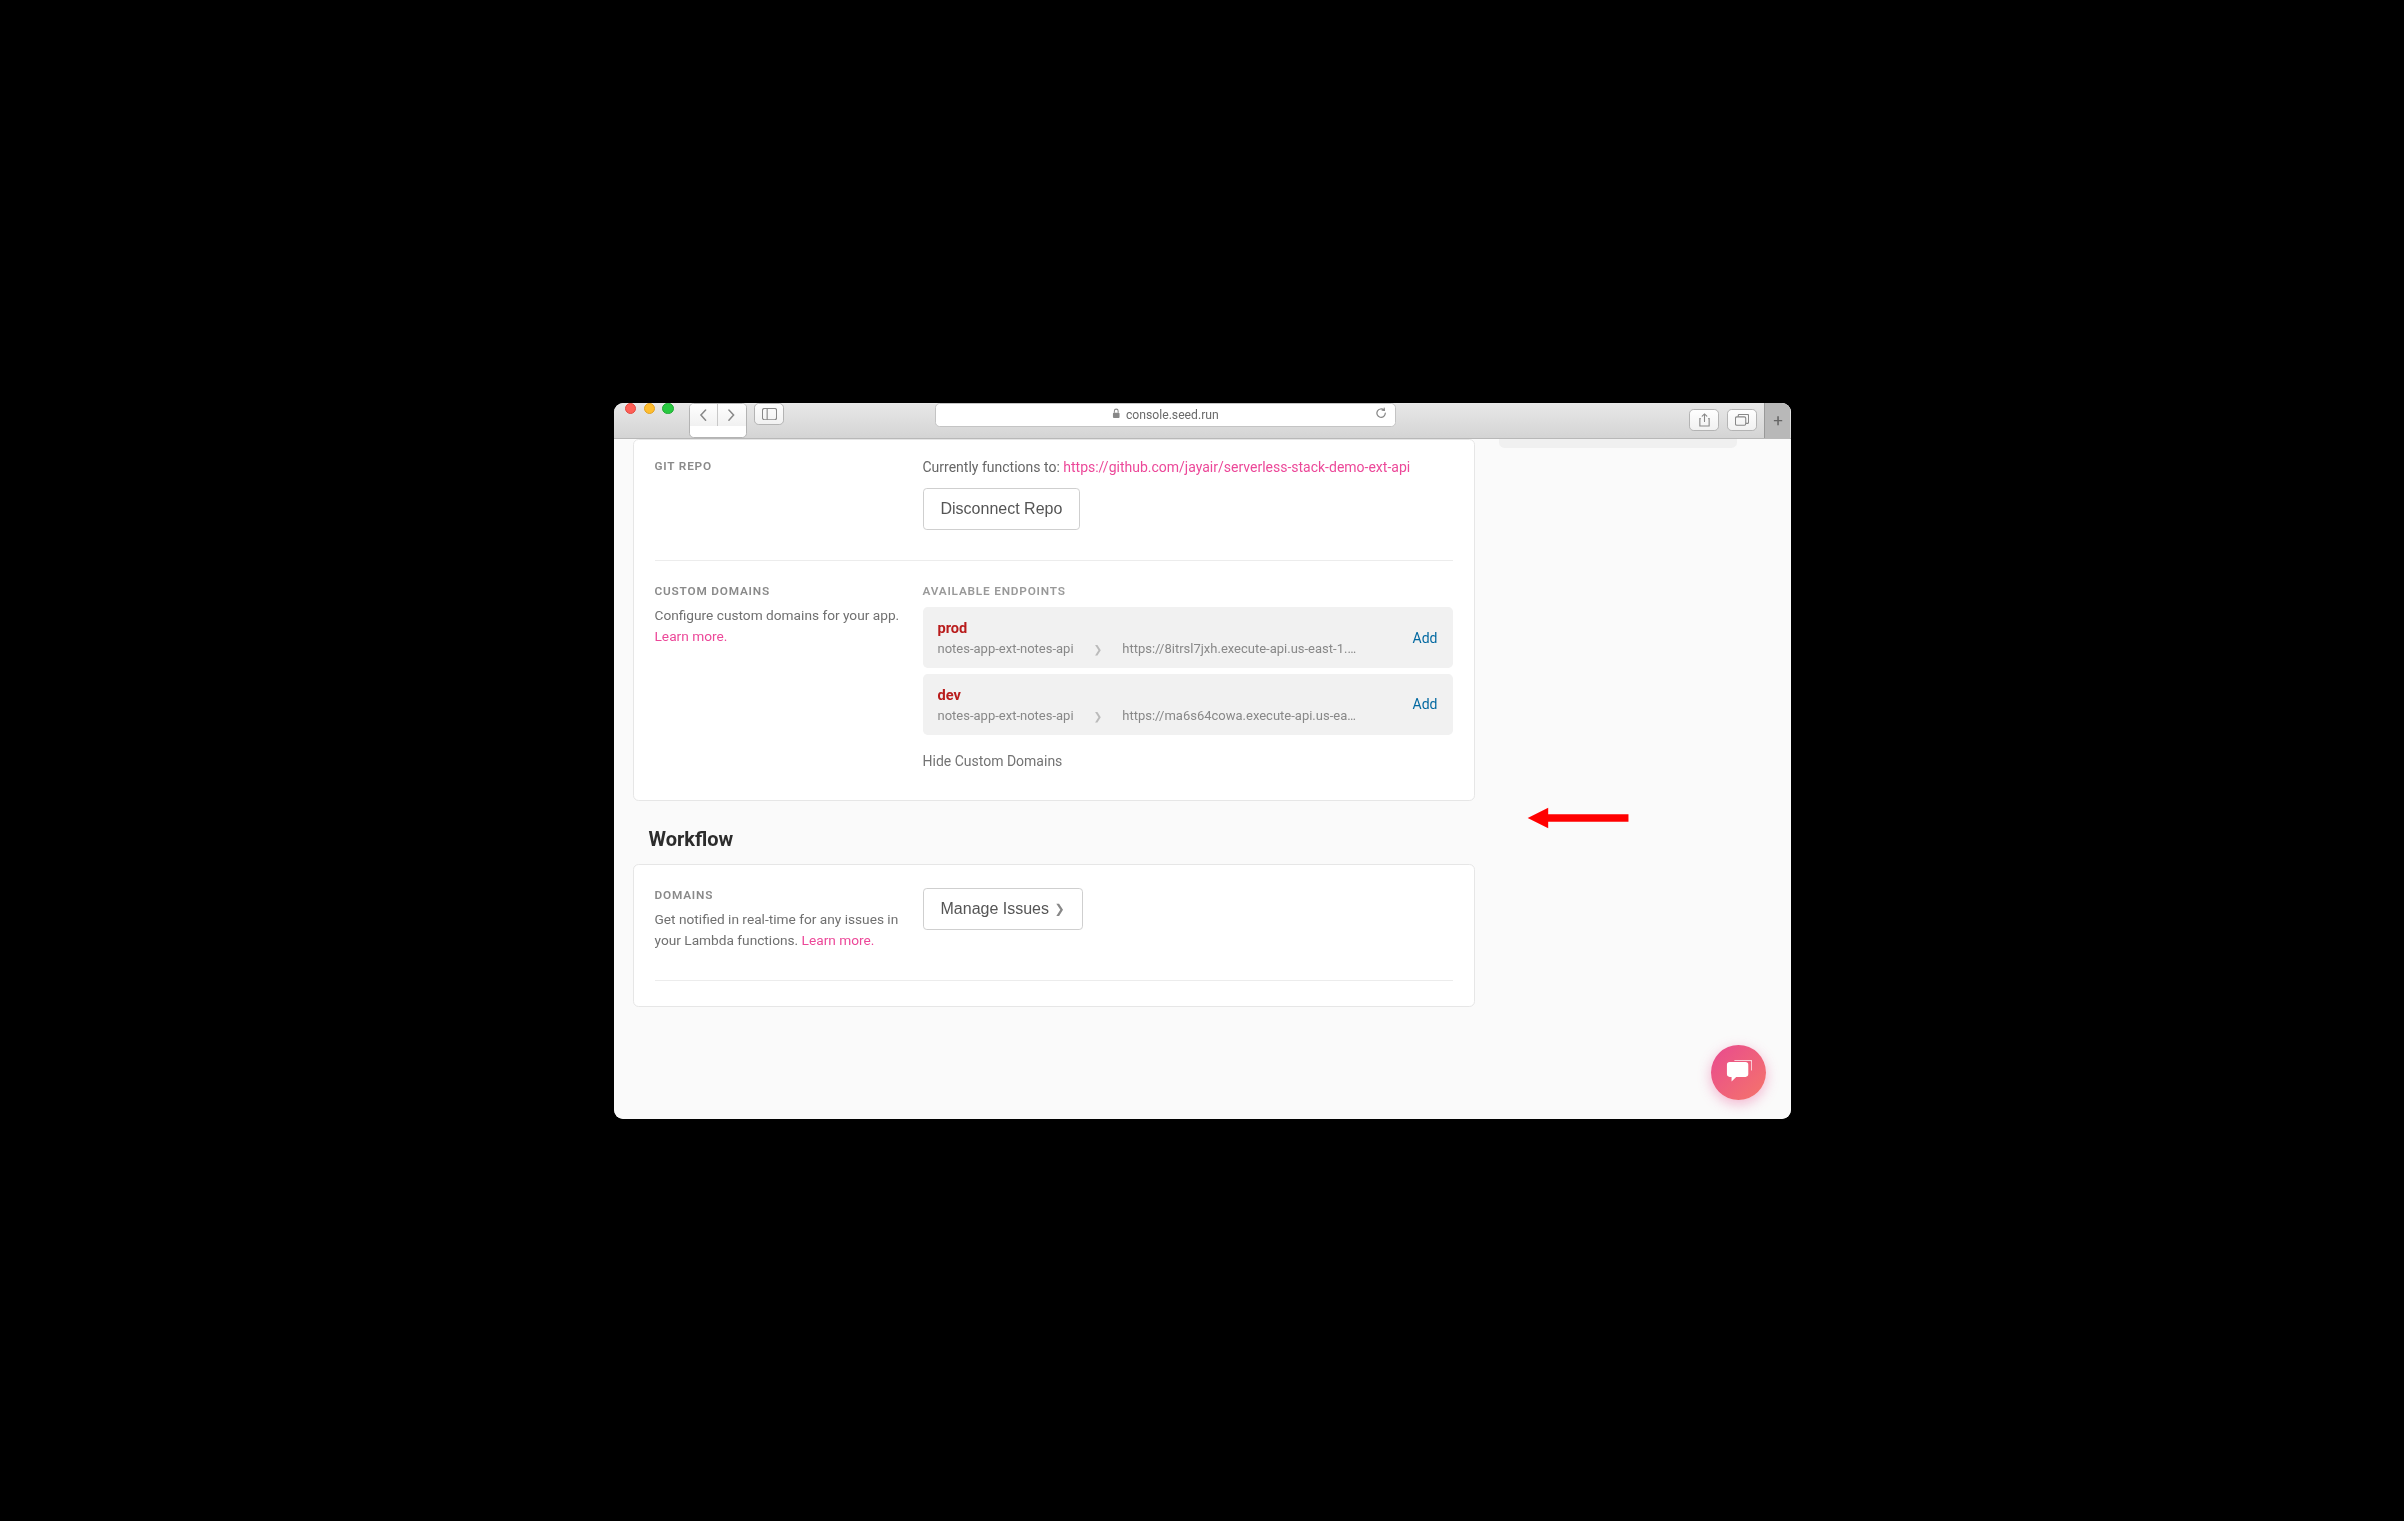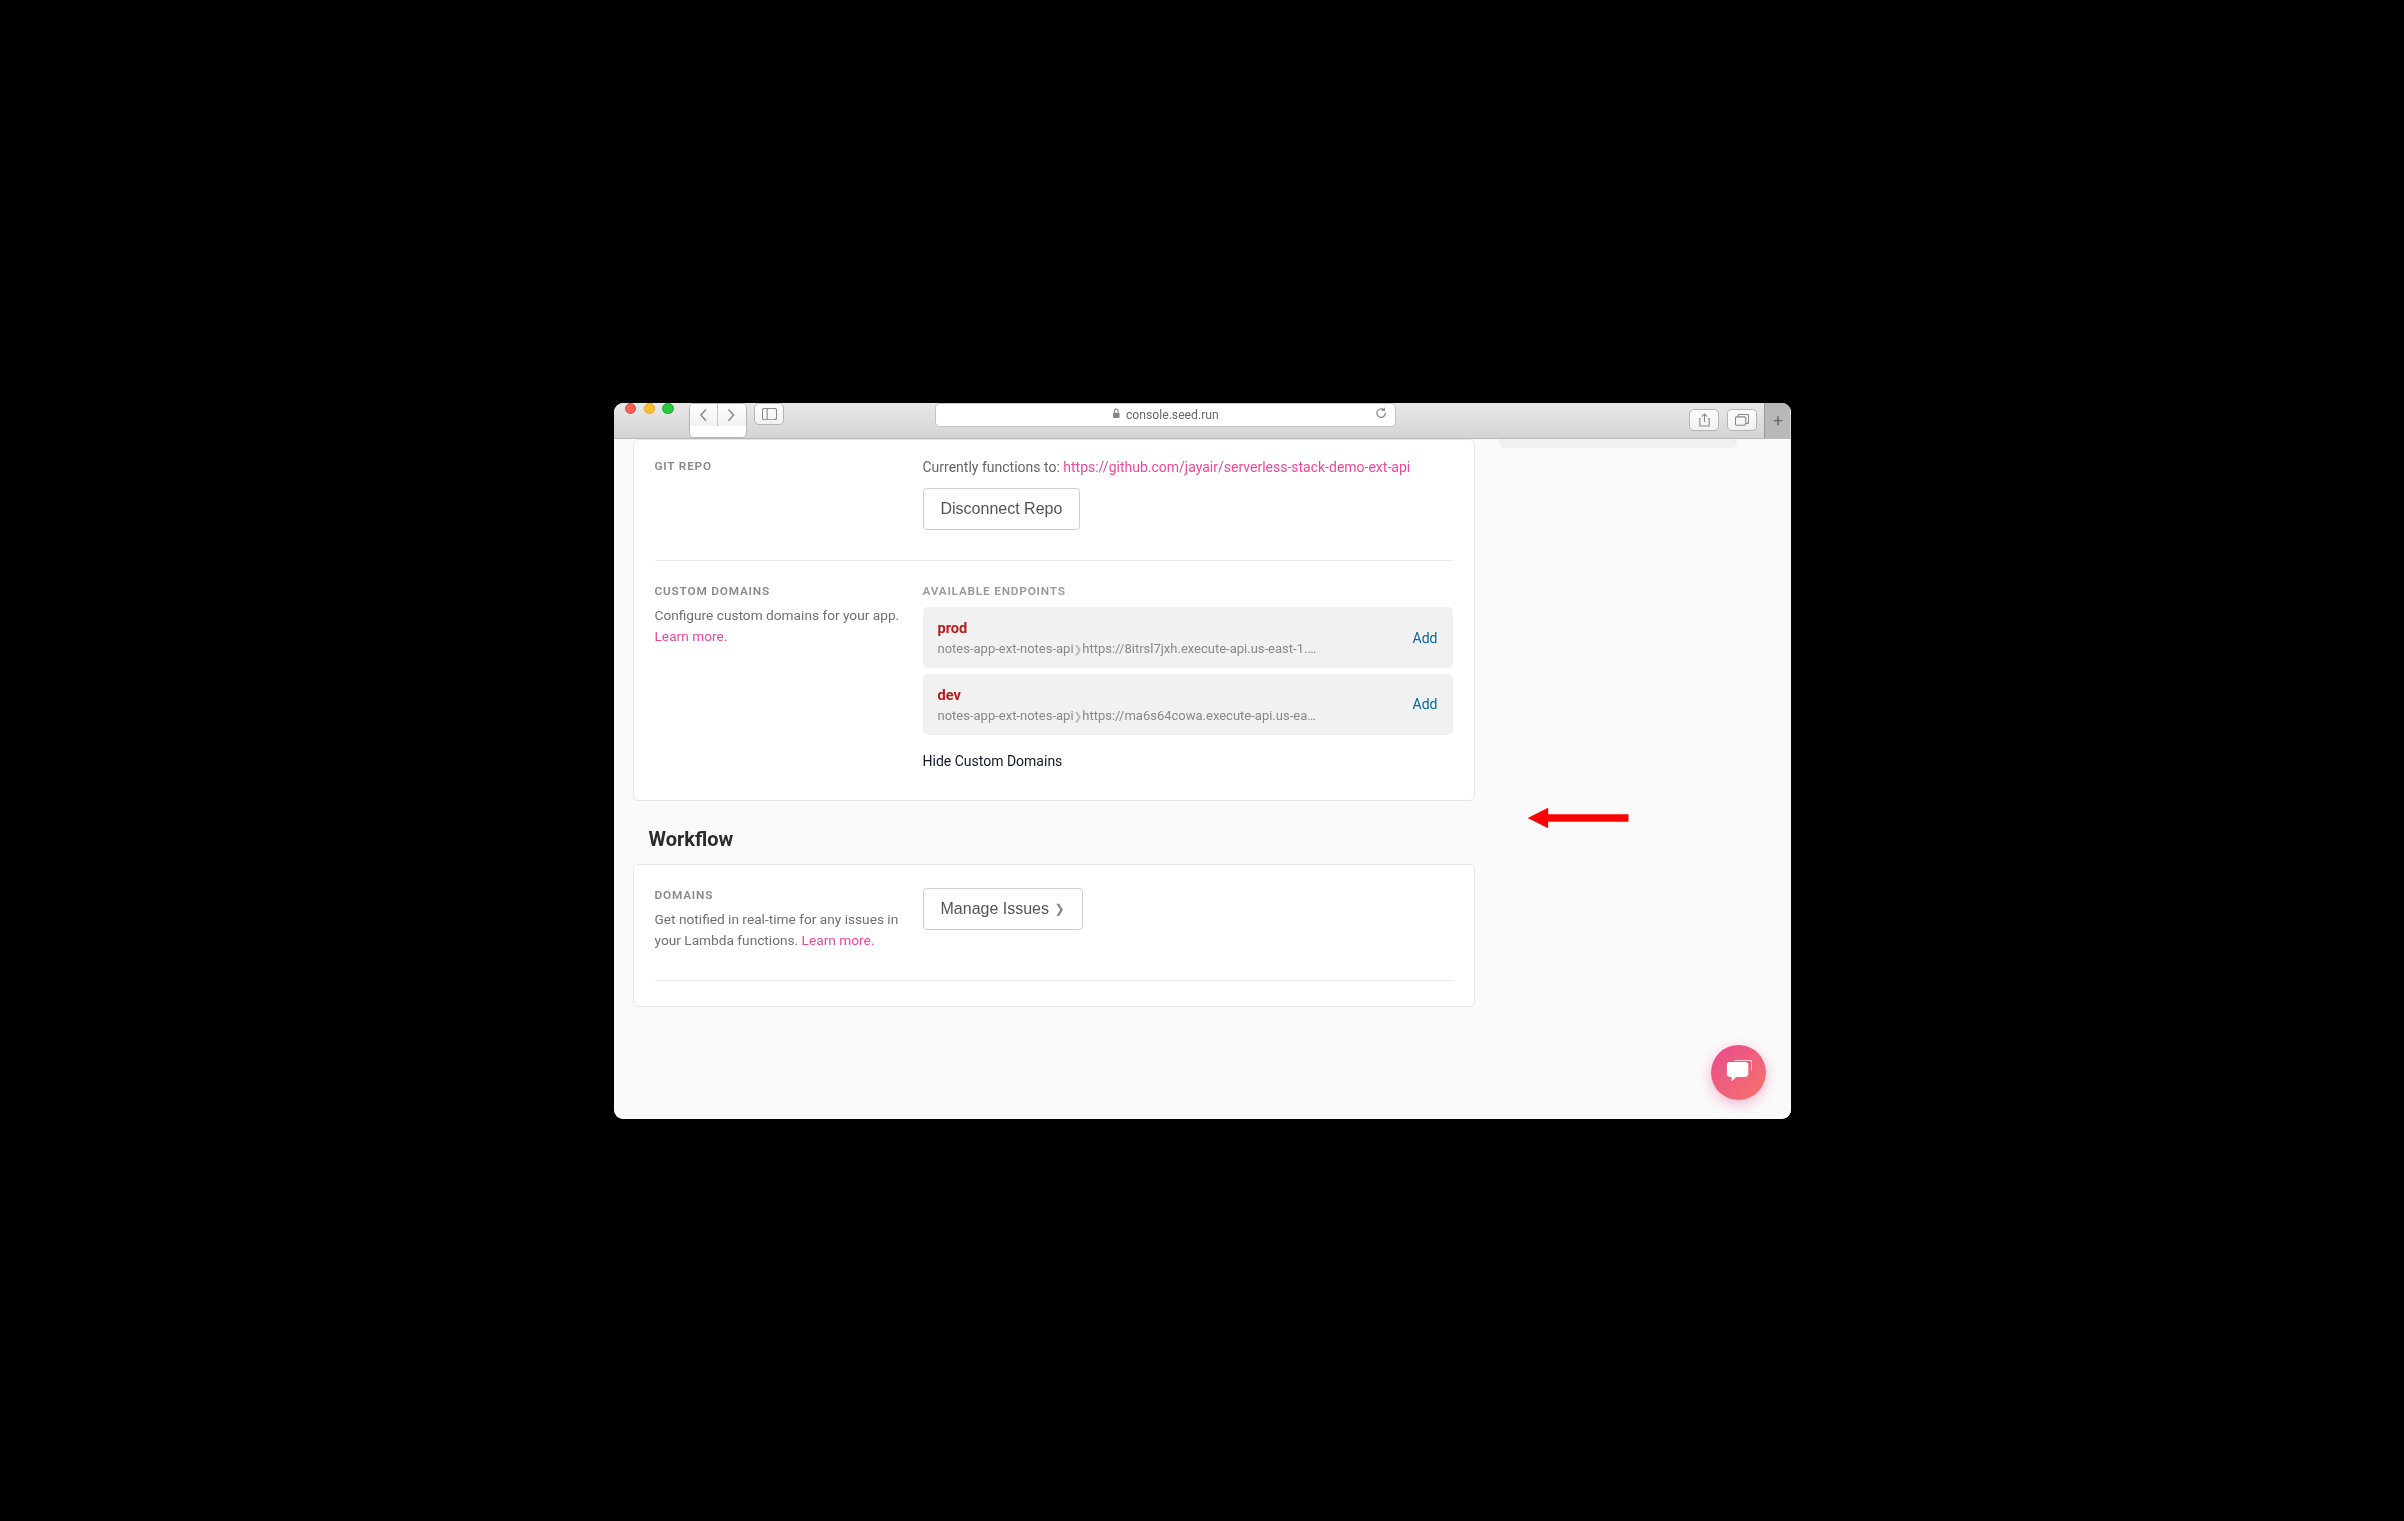--- a/index.html
+++ b/index.html
@@ -182,25 +182,25 @@
     .endpoint-main { flex: 1; min-width: 0; }
     .endpoint-name { font-size: 14.6px; font-weight: 700; color: #b91c1c; margin-bottom: 3.8px; }
     .endpoint-path {
       font-size: 13px;
       color: #888;
       white-space: nowrap;
       overflow: hidden;
       text-overflow: ellipsis;
       display: flex;
       align-items: flex-end;
-      gap: 0;
+      gap: 20px;
     }
     .endpoint-path .chev { color: #bbb; font-size: 10.4px; }
     .add-link { color: #0369a1; font-size: 14px; cursor: pointer; }
-    .hide-link { color: #0f172a; font-size: 14px; cursor: pointer; text-align: center; }
+    .hide-link { color: #737373; font-size: 14px; cursor: pointer; text-align: center; }
     .workflow-heading {
       font-size: 20px;
       font-weight: 700;
       color: #2c2c2c;
       margin-bottom: 13px;
       margin-left: 16px;
     }
     .chat-bubble {
       position: absolute;
       bottom: 19px;

